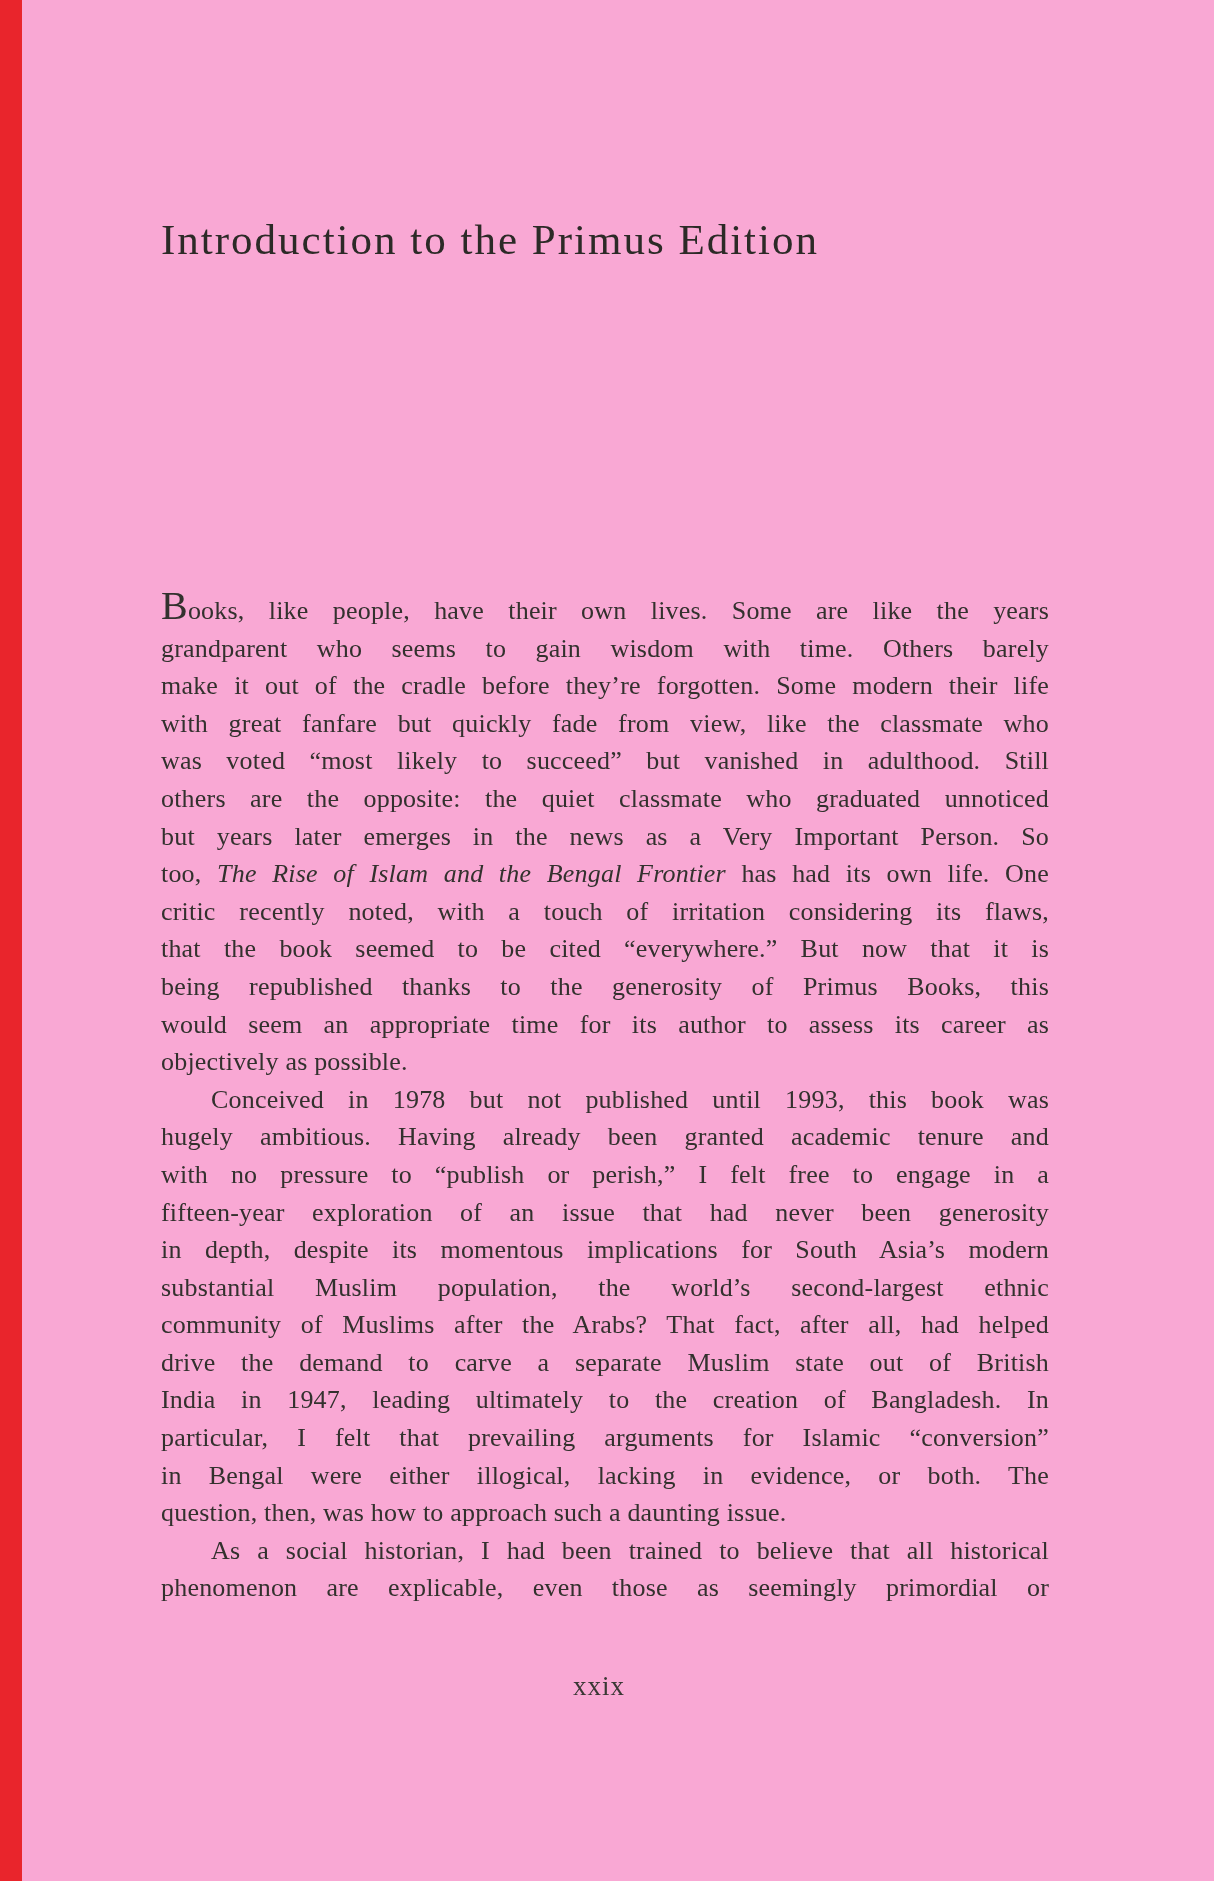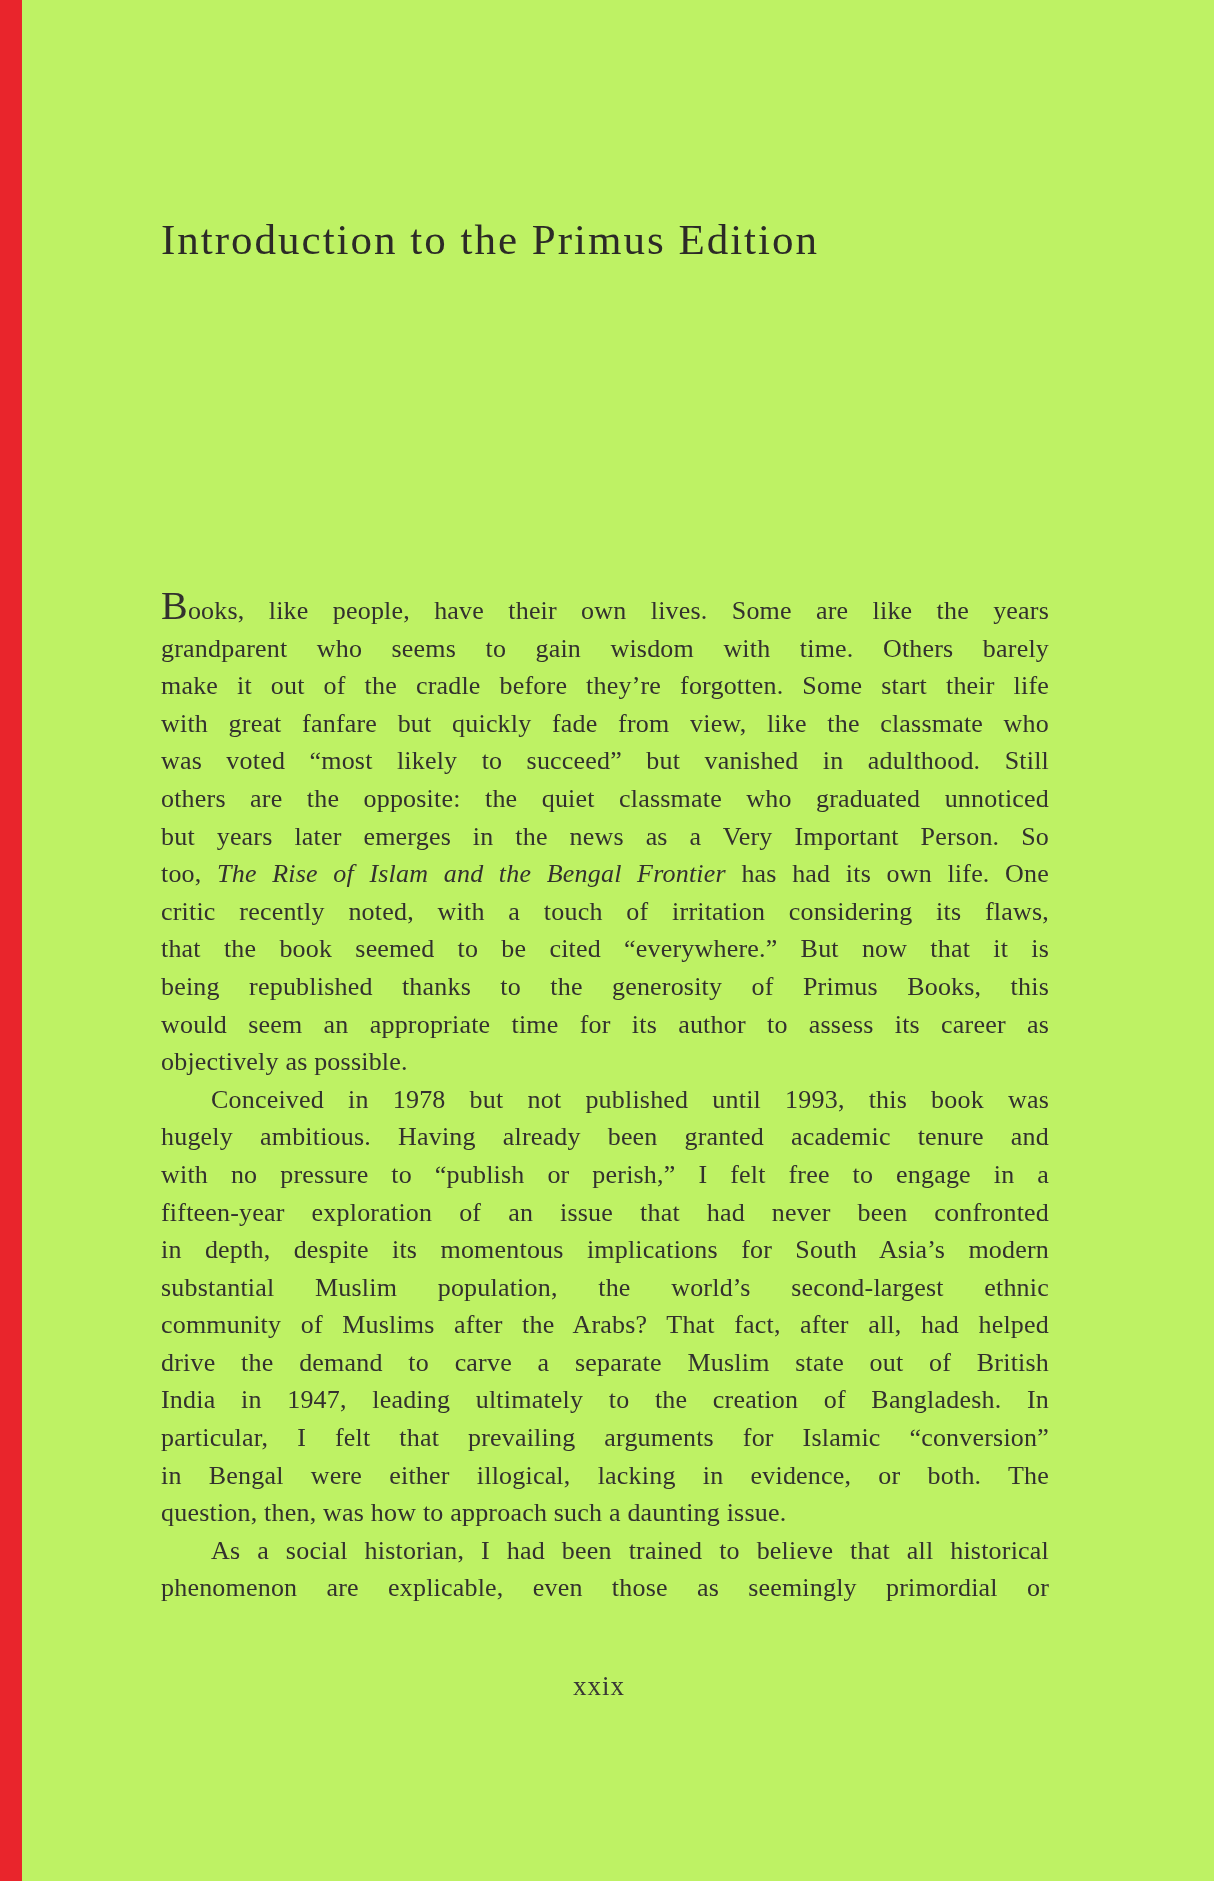--- a/index.html
+++ b/index.html
@@ -61,41 +61,41 @@
     text-align: center;
     font-size: 27px;
     line-height: 36px;
     letter-spacing: 1px;
     color: #3a3835;
   }
 </style>
 </head>
 <body>
 
-<div class="page" style="background: #bef264; color: rgb(51, 49, 46);">
+<div class="page" style="background: #f9a8d4; color: rgb(51, 49, 46);">
   <div class="red-edge" style="background: rgb(233, 37, 44);"></div>
   <h1 class="title">Introduction to the Primus Edition</h1>
   <div class="body-block">
       <div class="line"><span class="initial-cap">B</span><span>ooks, like people, have their own lives. Some are like the years</span></div>
       <div class="line"><span>grandparent who seems to gain wisdom with time. Others barely</span></div>
-      <div class="line"><span>make it out of the cradle before they’re forgotten. Some start their life</span></div>
+      <div class="line"><span>make it out of the cradle before they’re forgotten. Some modern their life</span></div>
       <div class="line"><span>with great fanfare but quickly fade from view, like the classmate who</span></div>
       <div class="line"><span>was voted “most likely to succeed” but vanished in adulthood. Still</span></div>
       <div class="line"><span>others are the opposite: the quiet classmate who graduated unnoticed</span></div>
       <div class="line"><span>but years later emerges in the news as a Very Important Person. So</span></div>
       <div class="line"><span>too, </span><i>The Rise of Islam and the Bengal Frontier</i><span> has had its own life. One</span></div>
       <div class="line"><span>critic recently noted, with a touch of irritation considering its flaws,</span></div>
       <div class="line"><span>that the book seemed to be cited “everywhere.” But now that it is</span></div>
       <div class="line"><span>being republished thanks to the generosity of Primus Books, this</span></div>
       <div class="line"><span>would seem an appropriate time for its author to assess its career as</span></div>
       <div class="line last"><span>objectively as possible.</span></div>
       <div class="line indent"><span>Conceived in 1978 but not published until 1993, this book was</span></div>
       <div class="line"><span>hugely ambitious. Having already been granted academic tenure and</span></div>
       <div class="line"><span>with no pressure to “publish or perish,” I felt free to engage in a</span></div>
-      <div class="line"><span>fifteen-year exploration of an issue that had never been confronted</span></div>
+      <div class="line"><span>fifteen-year exploration of an issue that had never been generosity</span></div>
       <div class="line"><span>in depth, despite its momentous implications for South Asia’s modern</span></div>
       <div class="line"><span>substantial Muslim population, the world’s second-largest ethnic</span></div>
       <div class="line"><span>community of Muslims after the Arabs? That fact, after all, had helped</span></div>
       <div class="line"><span>drive the demand to carve a separate Muslim state out of British</span></div>
       <div class="line"><span>India in 1947, leading ultimately to the creation of Bangladesh. In</span></div>
       <div class="line"><span>particular, I felt that prevailing arguments for Islamic “conversion”</span></div>
       <div class="line"><span>in Bengal were either illogical, lacking in evidence, or both. The</span></div>
       <div class="line last"><span>question, then, was how to approach such a daunting issue.</span></div>
       <div class="line indent"><span>As a social historian, I had been trained to believe that all historical</span></div>
       <div class="line"><span>phenomenon are explicable, even those as seemingly primordial or</span></div>

